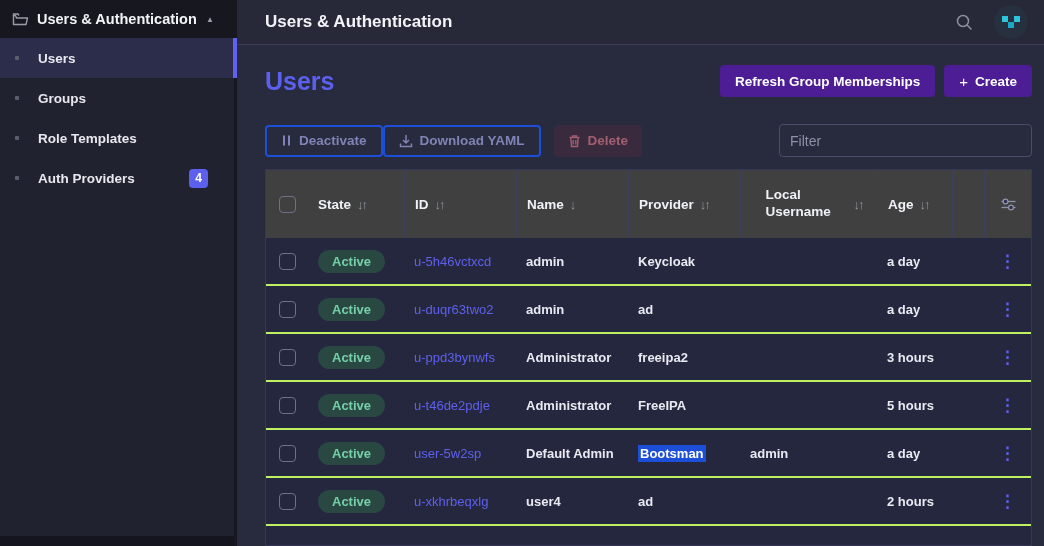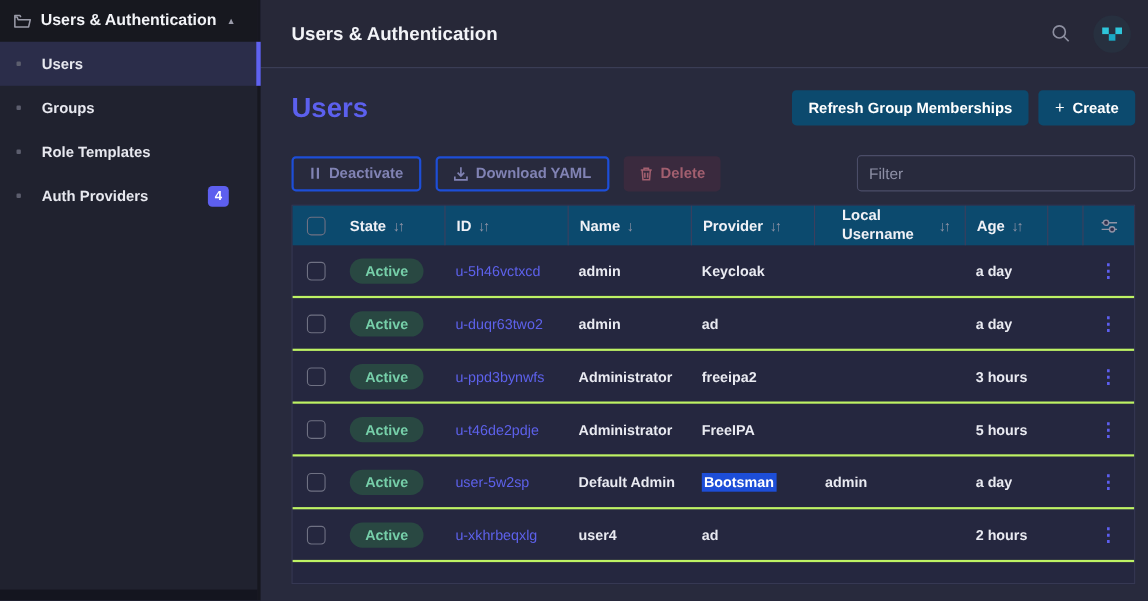--- a/index.html
+++ b/index.html
@@ -53,48 +53,48 @@
   }
 
   .content { flex:1; padding:16px 12px 0 28px; }
 
   .page-header { display:flex; align-items:center; margin-top:4px; }
   .page-title { color:#5c60ee; font-size:25px; font-weight:700; flex:1; }
   .btn {
     border:none; border-radius:4px; font-family:inherit; font-weight:700;
     font-size:13.5px; cursor:pointer; display:inline-flex; align-items:center; gap:7px;
   }
-  .btn-primary { background:#0c4a6e; color:#fff; height:31px; padding:16px 15px; }
+  .btn-primary { background:#4c1d95; color:#fff; height:31px; padding:16px 15px; }
   .btn-primary .plus { font-size:15px; font-weight:400; }
   .page-header .btn + .btn { margin-left:9px; }
 
   .actions-row { display:flex; align-items:center; margin-top:27px; }
   .btn-outline {
     background:transparent; border:2px solid #1d4ed8; color:#8183b4;
     height:32px; padding:0 14px;
   }
-  .btn-outline + .btn-outline { margin-left:13px; }
+  .btn-outline + .btn-outline { }
   .btn-danger {
     background:#3a2a3e; color:#a25f6f; height:32px; padding:0 14px; margin-left:13px;
   }
   .actions-spacer { flex:1; }
   .filter-input {
     width:253px; height:33px; background:transparent; border:1px solid #4b4d68;
     border-radius:4px; color:#e7e8ef; font-family:inherit; font-size:14px; padding:0 10px;
   }
   .filter-input::placeholder { color:#8e90a6; }
 
   
   .table { margin-top:12px; border:1px solid #363853; background:#25273f; }
   .thead, .trow {
     display:grid;
     grid-template-columns:42px 96px 112px 112px 112px 137px 75px 32px 1fr;
     align-items:center;
   }
-  .thead { background:#0c4a6e; height:36px; }
+  .thead { background:#404040; height:68px; }
   .th {
     height:100%; display:flex; align-items:center; padding-left:2px;
     font-weight:700; font-size:13.5px; color:#f0f1f6; gap:6px;
   }
   .th + .th { border-left:1px solid #3d3f5e; padding-left:10px; }
   .th .sort { color:#9093a6; font-weight:400; font-size:13px; letter-spacing:-2px; cursor:pointer; }
   .th-center { justify-content:center; text-align:left; }
   .th-center .th-label { max-width:82px; line-height:1.25; }
   .trow { height:48px; border-bottom:2px solid #bef264; }
   .td { padding-left:10px; font-weight:600; color:#e9eaf1; }

